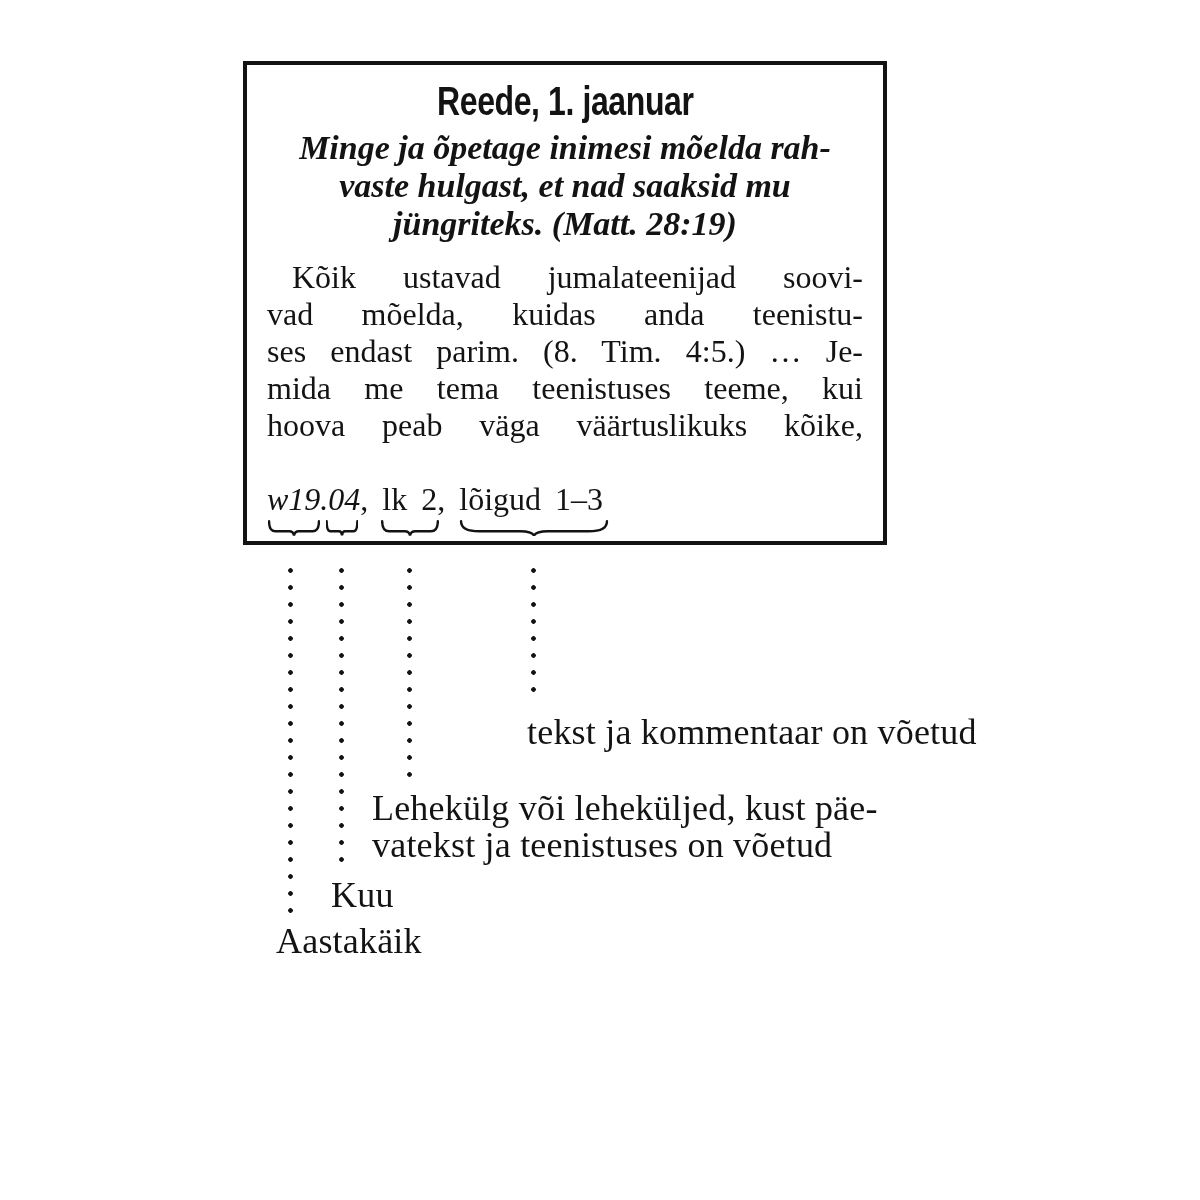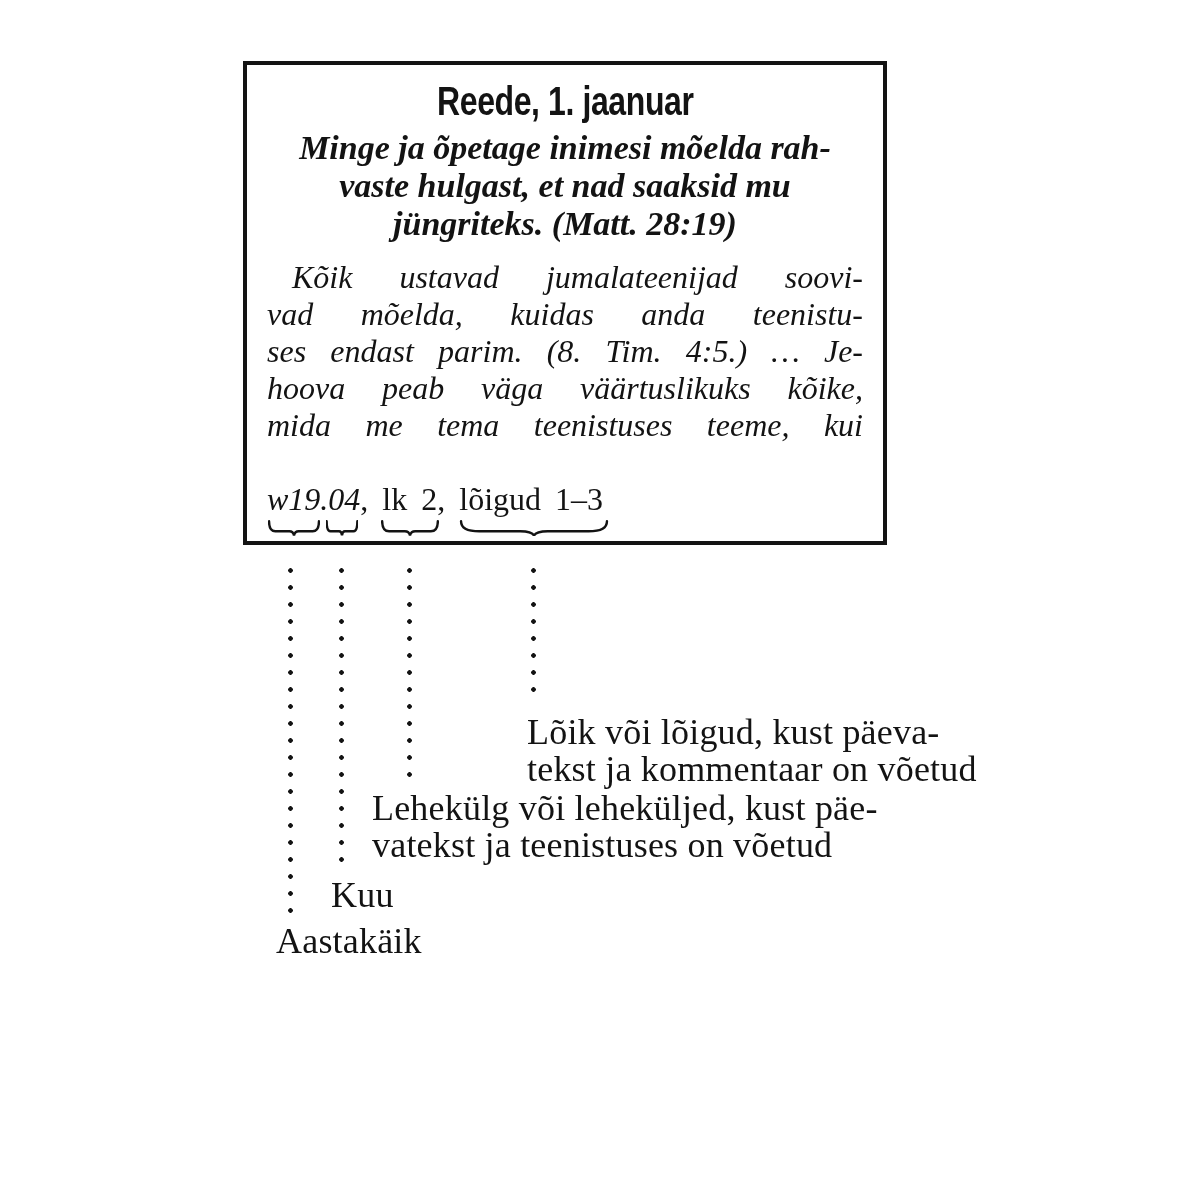--- a/index.html
+++ b/index.html
@@ -53,21 +53,20 @@
     position: absolute;
     left: 20px; top: 194px;
     width: 596px;
     font-size: 32px;
     line-height: 37px;
   }
   .cline {
     text-align: justify;
     text-align-last: justify;
     text-justify: inter-word;
-    font-style: italic;
   }
   .cline.indented { text-indent: 25px; }
   .citation {
     position: absolute;
     left: 20px; top: 416px;
     font-size: 32px;
     line-height: 37px;
     white-space: nowrap;
   }
   .citation .vol { font-style: italic; }
@@ -122,22 +121,22 @@
     <div class="scripture">
       <div>Minge ja õpetage inimesi mõelda rah-</div>
       <div>vaste hulgast, et nad saaksid mu</div>
       <div>jüngriteks. (Matt. 28:19)</div>
     </div>
 
     <div class="comment">
       <div class="cline indented">Kõik ustavad jumalateenijad soovi-</div>
       <div class="cline">vad mõelda, kuidas anda teenistu-</div>
       <div class="cline">ses endast parim. (8. Tim. 4:5.) … Je-</div>
+      <div class="cline">mida me tema teenistuses teeme, kui</div>
       <div class="cline">hoova peab väga väärtuslikuks kõike,</div>
-      <div class="cline">mida me tema teenistuses teeme, kui</div>
     </div>
 
     <div class="citation">
       <span class="vol">w19.04</span><span class="rest">, lk 2, lõigud 1–3</span>
     </div>
 
     <div class="brace brace-volume">
       <svg viewBox="0 0 100 16" preserveAspectRatio="none">
           <path d="M2,2 C2,8.5 5.5,11.5 14,11.5 L41,11.5 C46.5,11.5 49,13 50,15.5 C51,13 53.5,11.5 59,11.5 L86,11.5 C94.5,11.5 98,8.5 98,2" fill="none" stroke="#131313" stroke-width="2.4" stroke-linecap="round" vector-effect="non-scaling-stroke"></path>
         </svg>
@@ -158,21 +157,20 @@
         </svg>
     </div>
   </div>
 
   <div class="leader leader-volume"></div>
   <div class="leader leader-month"></div>
   <div class="leader leader-page"></div>
   <div class="leader leader-paragraphs"></div>
 
   <div class="callout callout-paragraphs">
-    <div>Lõik või lõigud, kust päeva-</div>
     <div>tekst ja kommentaar on võetud</div>
   </div>
   <div class="callout callout-pages">
     <div>Lehekülg või leheküljed, kust päe-</div>
     <div>vatekst ja teenistuses on võetud</div>
   </div>
   <div class="callout callout-month">
     <div>Kuu</div>
   </div>
   <div class="callout callout-volume">

